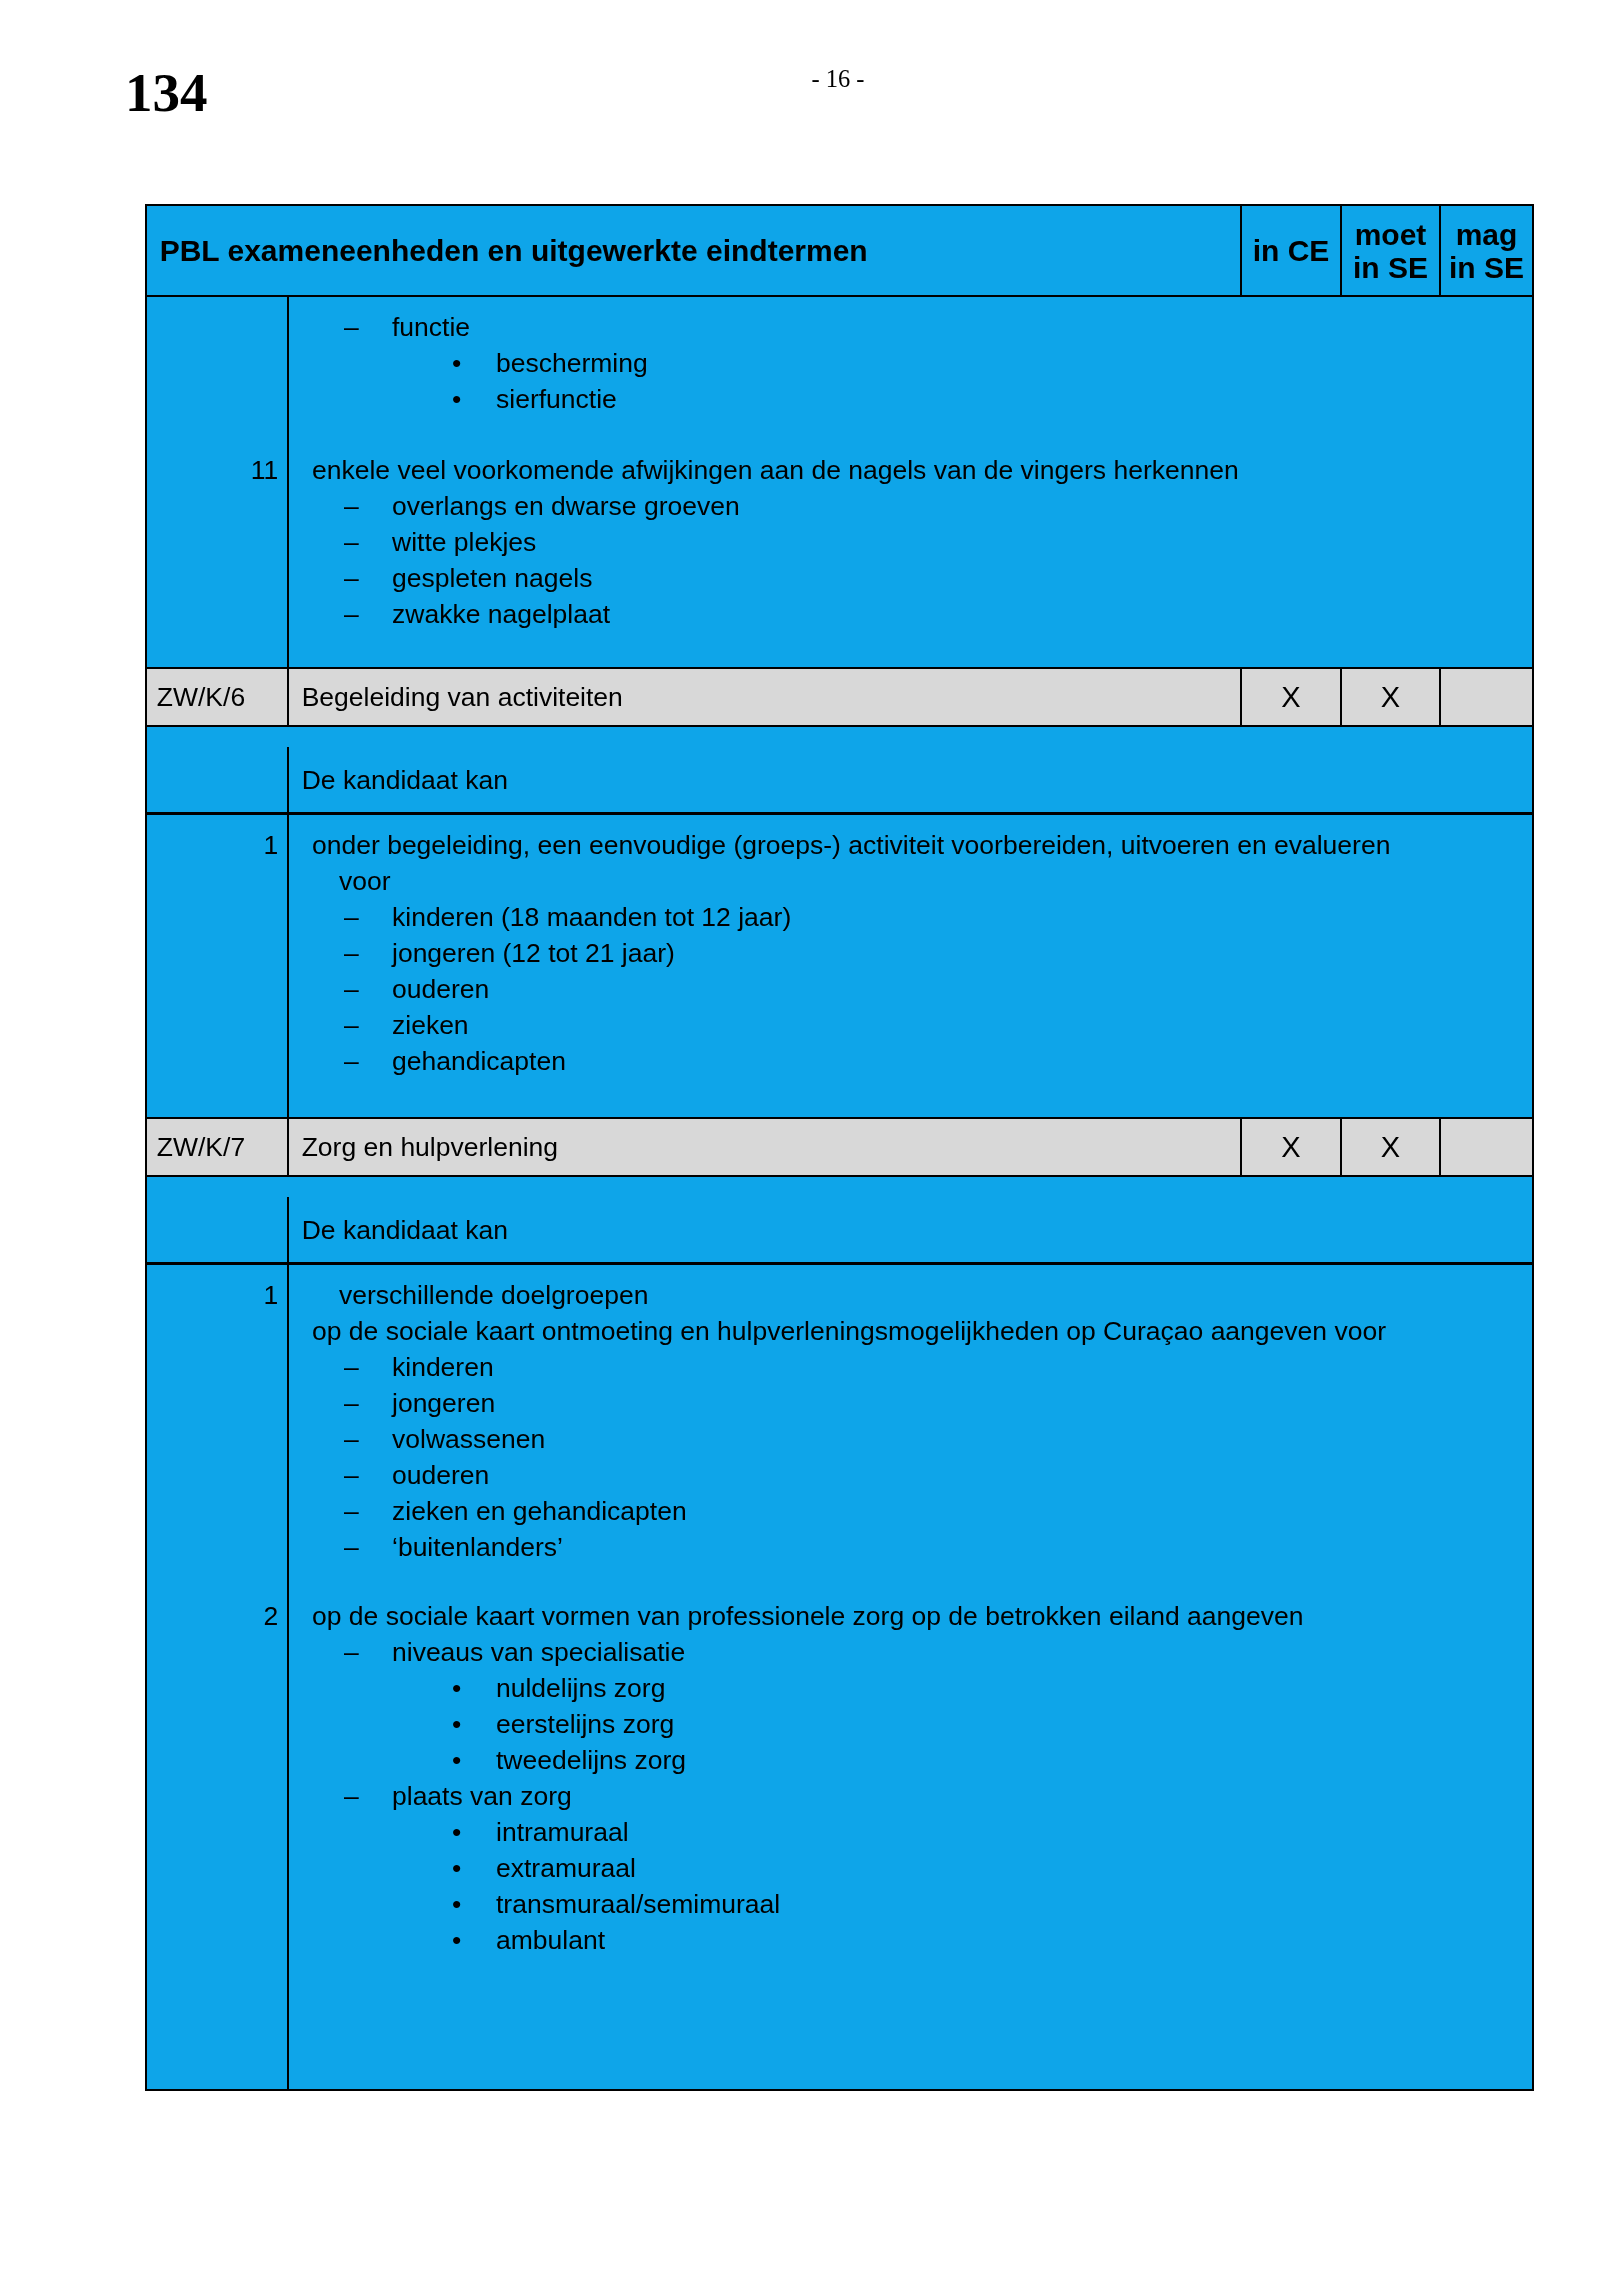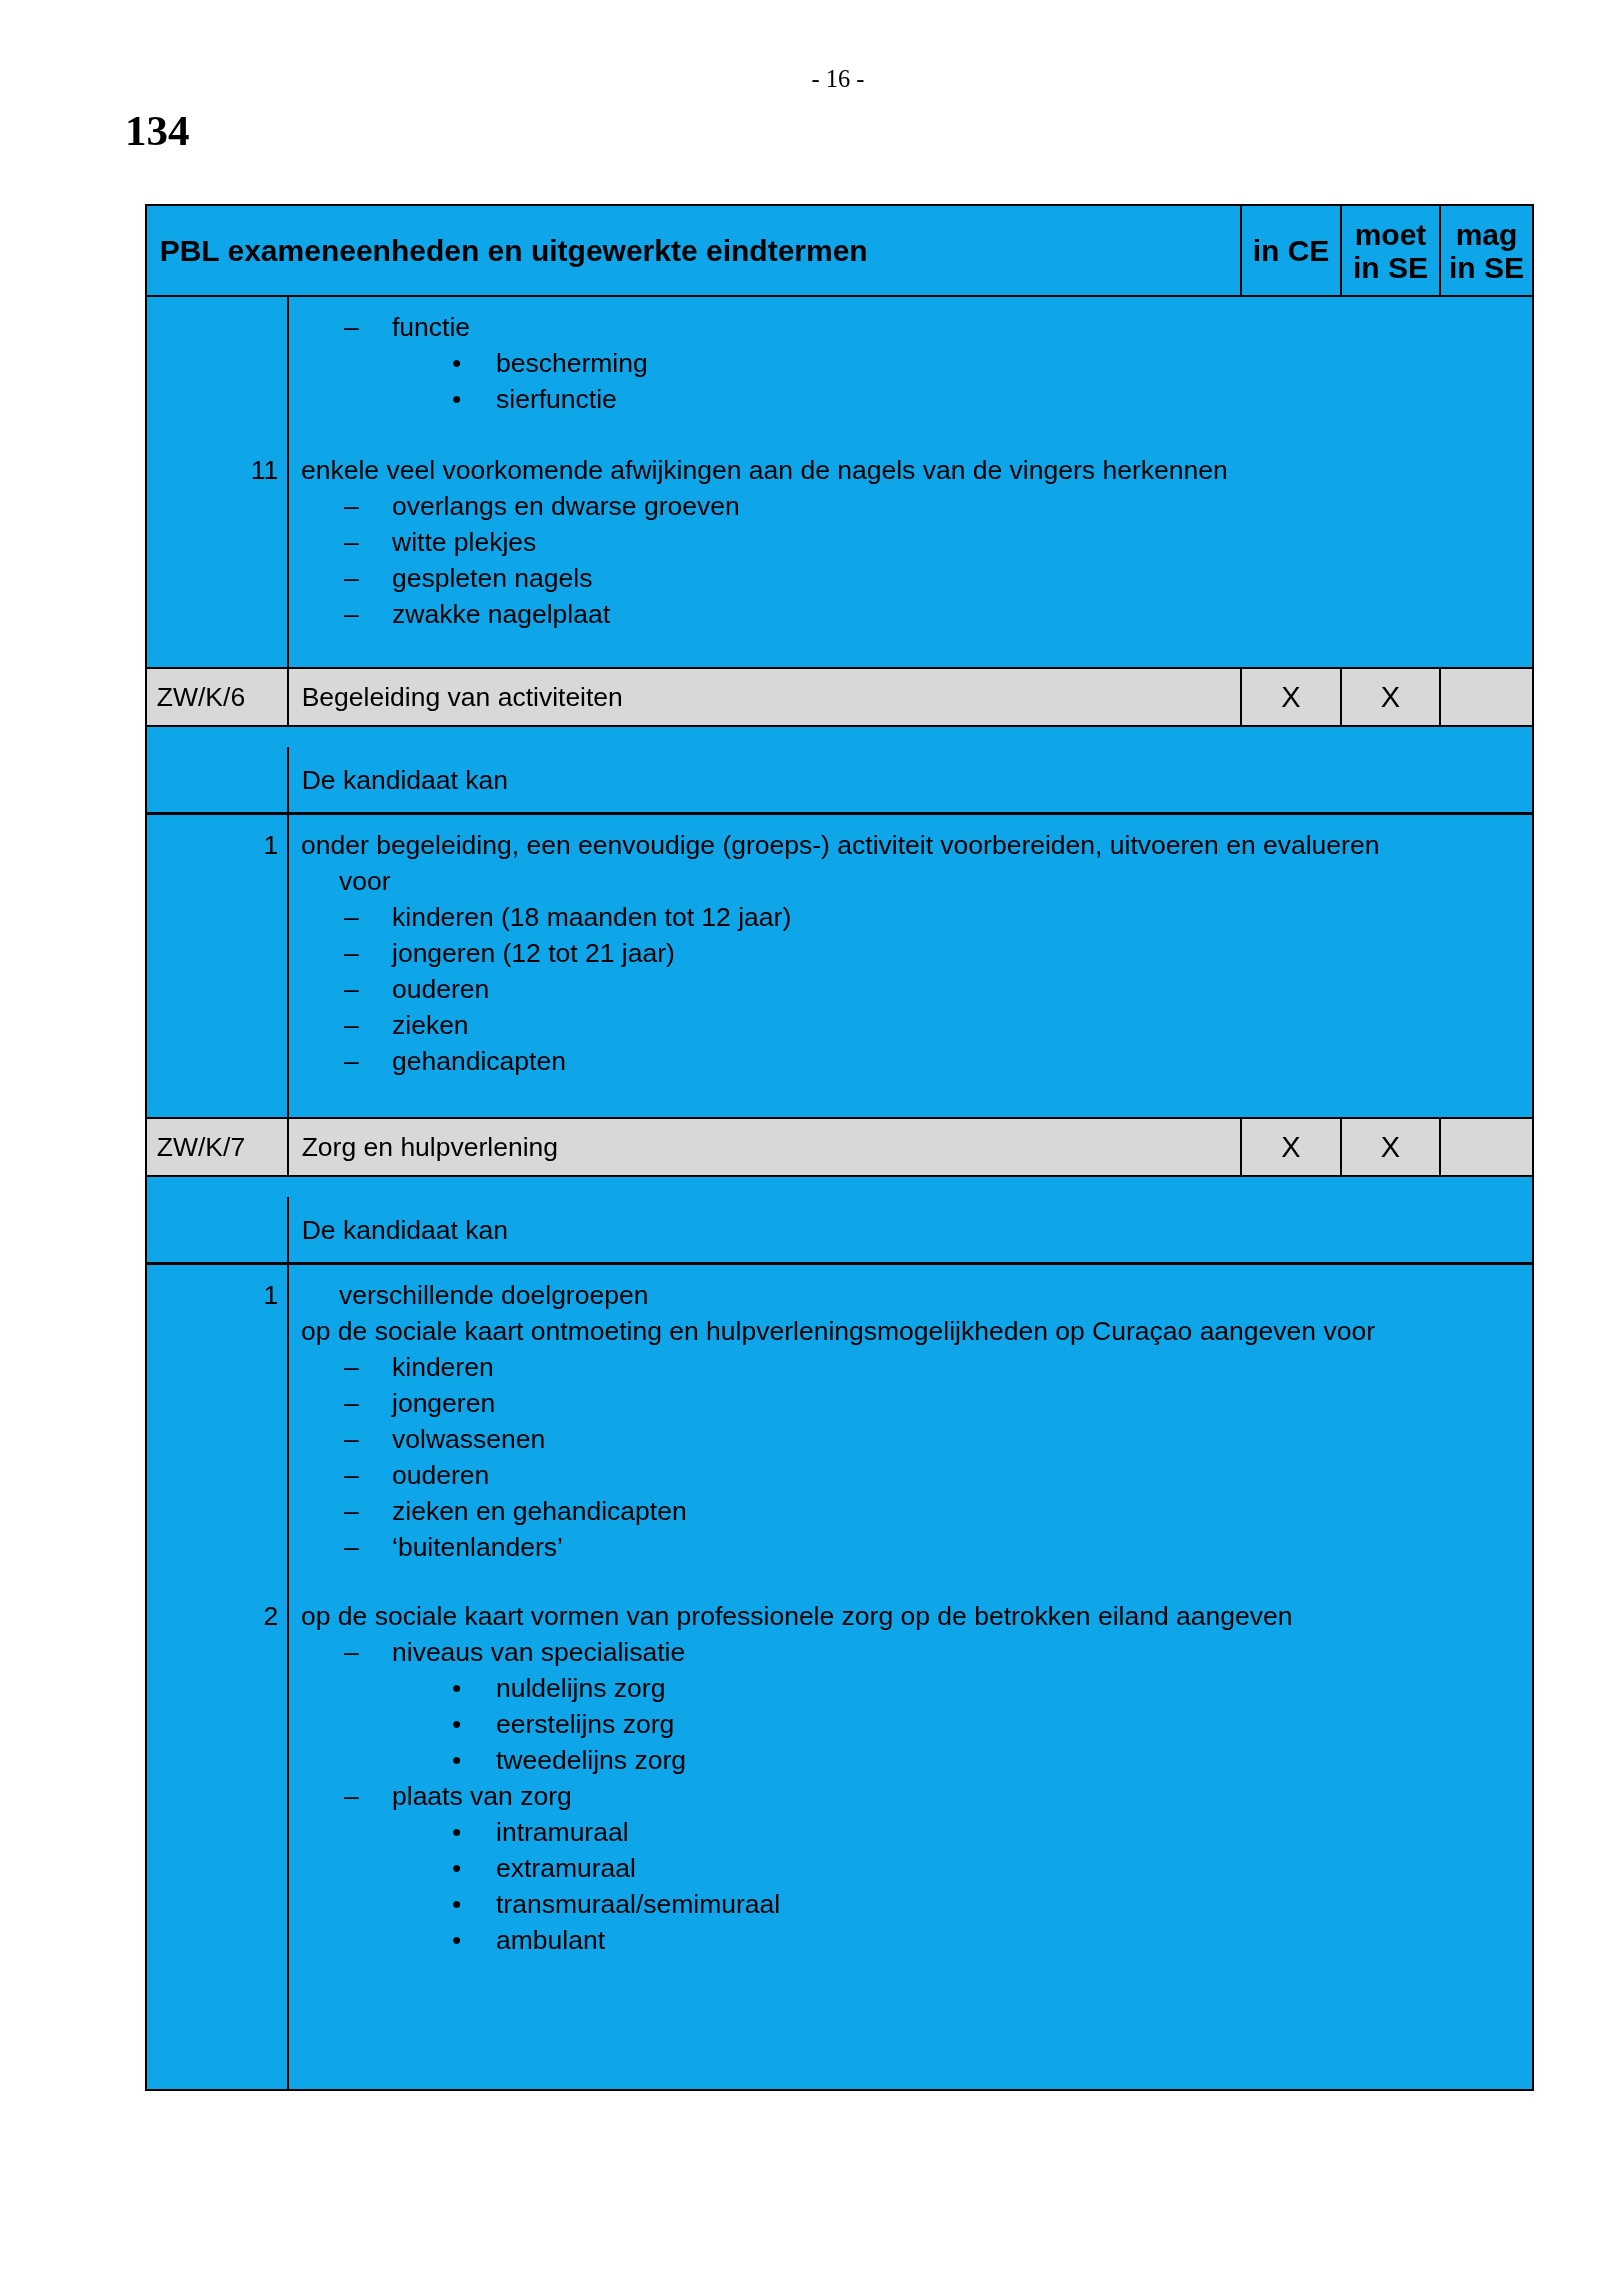--- a/index.html
+++ b/index.html
@@ -9,21 +9,21 @@
     width: 1621px; height: 2293px;
     background: #ffffff;
     color: #000;
     font-family: "Liberation Sans", sans-serif;
     font-size: 26.5px;
     overflow: hidden;
   }
   .page-number {
     position: absolute; left: 125px; top: 61px;
     font-family: "Liberation Serif", serif;
-    font-size: 43px; font-weight: bold; margin-top: 45px;
+    font-size: 55px; font-weight: bold;
   }
   .folio {
     position: absolute; left: 821px; top: 65px;
     transform: translateX(-50%);
     font-family: "Liberation Serif", serif;
     font-size: 24.5px;
     margin-left: 17px;
   }
   .tbl {
     position: absolute; left: 145px; top: 204px;
@@ -59,21 +59,21 @@
   
   .pt12 > .num, .pt12 > .bd { padding-top: 11.8px; }
   .rowA  { height: 155px; }
   .row11 { height: 215px; }
   .row1a { height: 302px; }
   .row1b { height: 333px; }
   .row2  { height: 358px; }
   .fill  { flex: 1 1 auto; }
   
   .line { line-height: 36px; white-space: nowrap; display: flex; }
-  .l0 { padding-left: 12px; }
+  .l0 { padding-left: 23px; }
   .lw { padding-left: 50px; }
   .l1 { padding-left: 55px; }
   .l2 { padding-left: 163px; }
   .mk { flex: none; }
   .l1 > .mk { width: 48px; }
   .l2 > .mk { width: 44px; }
 </style>
 </head>
 <body>
 

